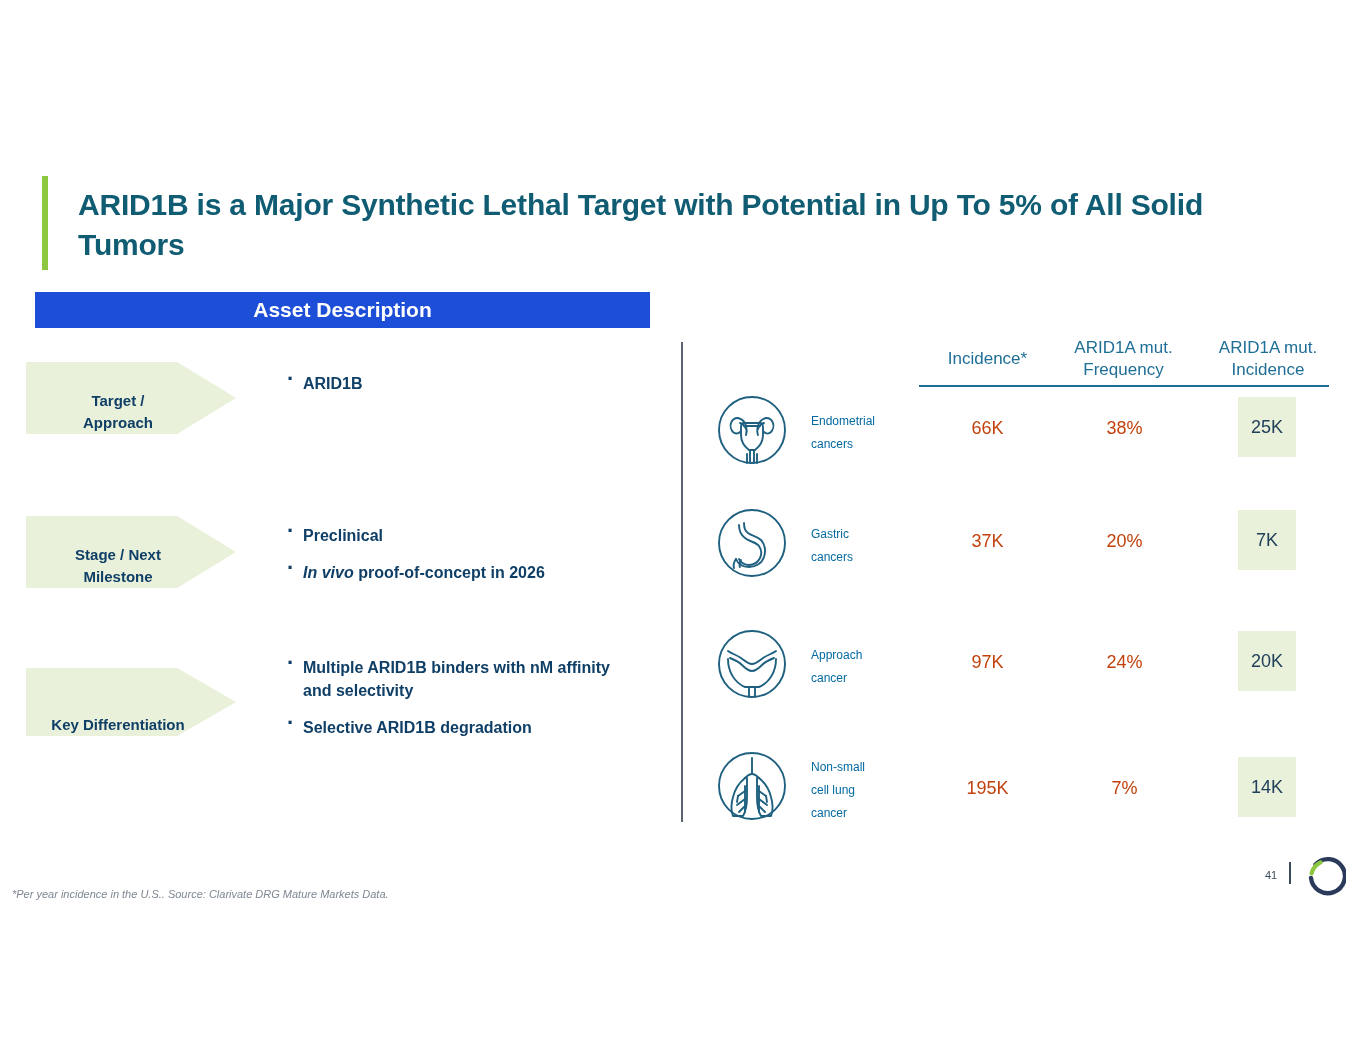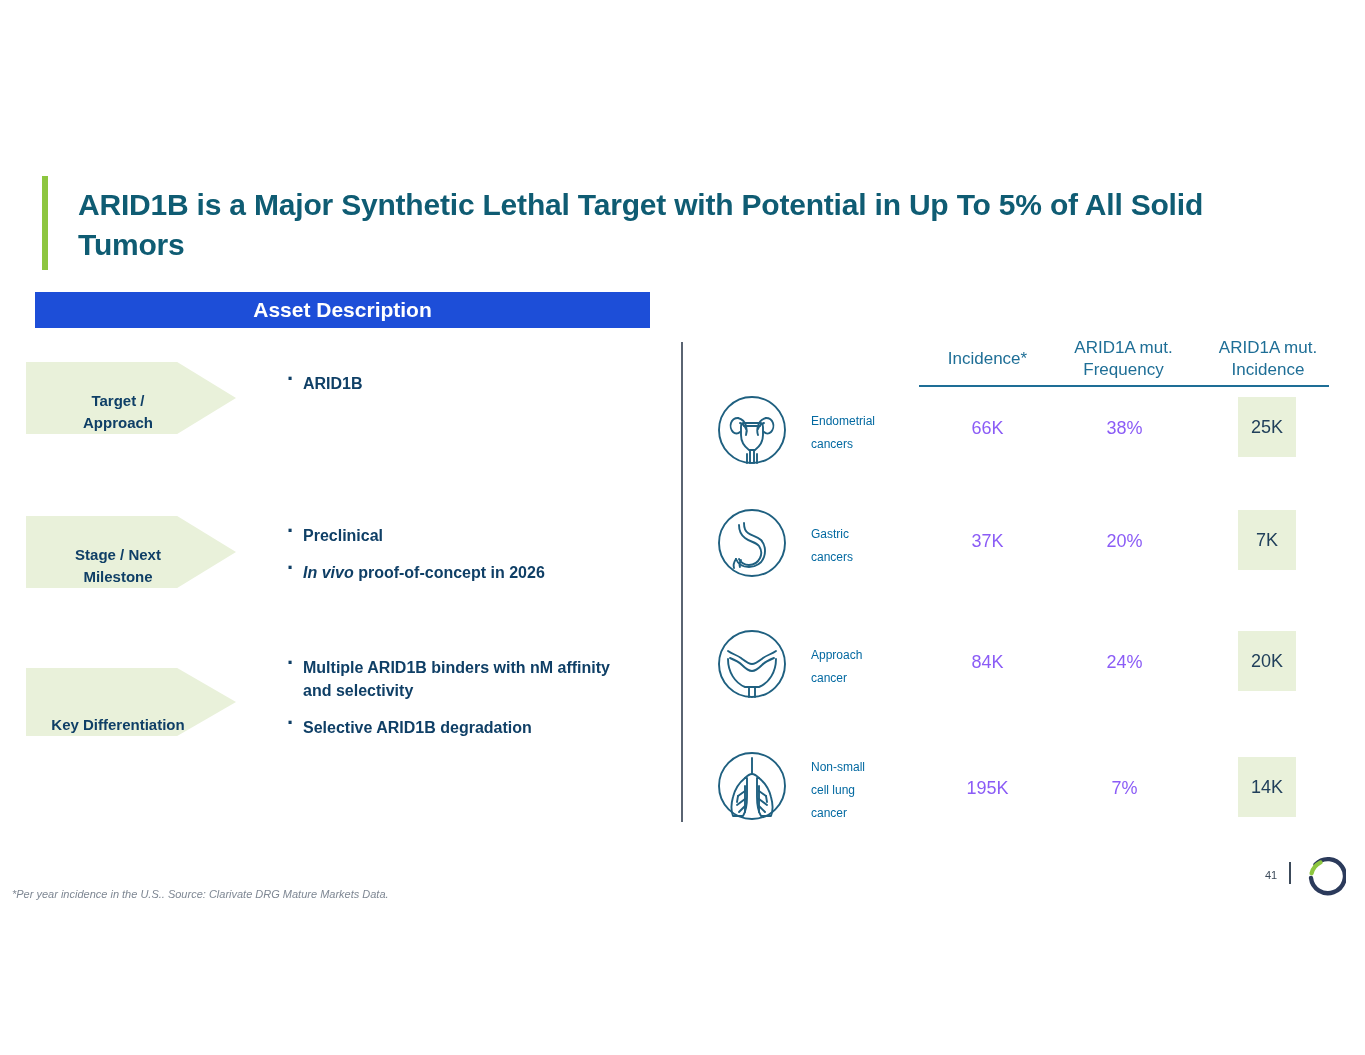--- a/index.html
+++ b/index.html
@@ -79,21 +79,21 @@
   .row{position:absolute;left:705px;width:635px;height:100px;}
   .row-icon{
     position:absolute;left:9px;top:0;width:76px;height:76px;
   }
   .row-icon svg{display:block;width:76px;height:76px;}
   .row-label{
     position:absolute;left:106px;width:115px;
     color:#0369a1;font-size:12px;line-height:23px;
   }
   .cell{
-    position:absolute;text-align:center;color:#8b5cf6;font-size:18px;
+    position:absolute;text-align:center;color:#c2410c;font-size:18px;
   }
   .c-inc{left:230px;width:105px;}
   .c-freq{left:352px;width:135px;}
   .c-hl{
     left:533px;width:58px;height:60px;background:#E9F1DA;
     display:flex;align-items:center;justify-content:center;
     color:#21405B;font-size:18px;
   }
 
   
@@ -218,21 +218,21 @@
         <path d="M16 32c5 2 9 4 12 7 3 3 6 6 10 6s7-3 10-6c3-3 7-5 12-7"></path>
         <path d="M14 33c0 13 7 24 17 28h14c10-4 17-15 17-28"></path>
         <path d="M35 61v10"></path>
         <path d="M41 61v10"></path>
       </svg>
     </div>
     <div class="row-label" style="top:18px">
       <span>Approach</span><br>
       <span>cancer</span>
     </div>
-    <div class="cell c-inc" style="top:26px">84K</div>
+    <div class="cell c-inc" style="top:26px">97K</div>
     <div class="cell c-freq" style="top:26px">24%</div>
     <div class="cell c-hl" style="top:5px">20K</div>
   </div>
 
   <div class="row" style="top:748px">
     <div class="row-icon">
       <svg viewBox="0 0 76 76" fill="none" stroke="#1F6080" stroke-width="1.9" stroke-linecap="round" stroke-linejoin="round">
         <circle cx="38" cy="38" r="33"></circle>
         <path d="M38 10v16"></path>
         <path d="M38 26c-3 0-5 2-7 4"></path>

